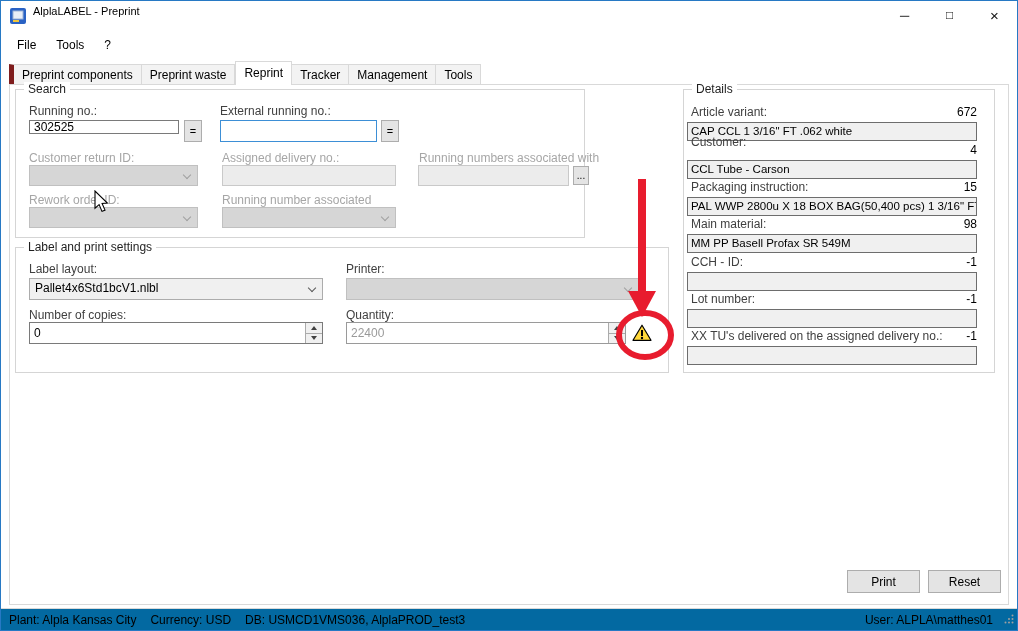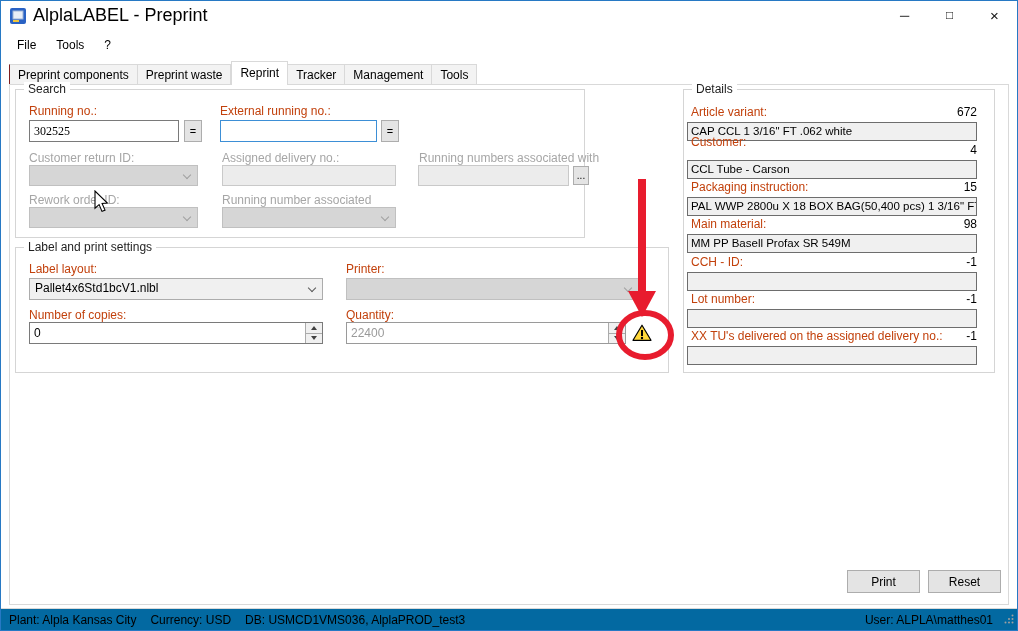--- a/index.html
+++ b/index.html
@@ -6,39 +6,39 @@
   *{box-sizing:border-box;}
   #win{
     position:relative;width:1018px;height:631px;background:#fff;
     border:1px solid var(--accent,#2779c4);
     font-family:"Liberation Sans", sans-serif;font-size:12px;color:#000;
     overflow:hidden;
   }
   
   .titlebar{position:absolute;left:0;top:0;width:100%;height:30px;background:#fff;}
   .app-icon{position:absolute;left:9px;top:7px;width:16px;height:16px;}
-  .win-title{position:absolute;left:32px;top:4px;font-size:18px;white-space:nowrap;}
+  .win-title{position:absolute;left:32px;top:4px;font-size:11px;white-space:nowrap;}
   .win-btn{position:absolute;top:0;width:45px;height:29px;text-align:center;line-height:29px;font-size:13px;color:#111;cursor:default;}
   .win-btn.min{right:90px;}
   .win-btn.max{right:45px;font-size:12px;}
   .win-btn.cls{right:0;font-size:15px;}
   
   .menubar{position:absolute;left:0;top:30px;width:100%;height:28px;background:#fff;display:flex;align-items:center;padding-left:6px;}
   .menu-item{padding:4px 10px;white-space:nowrap;}
   
   .tabstrip{position:absolute;left:8px;top:60px;display:flex;align-items:flex-end;height:24px;}
   .tab{height:21px;line-height:20px;padding:0 8px;background:#f3f3f3;border:1px solid #d9d9d9;border-left:none;white-space:nowrap;}
-  .tab:first-child{border-left:1px solid #7f1d1d;}
+  .tab:first-child{border-left:5px solid #7f1d1d;}
   .tab.sel{height:24px;line-height:22px;background:#fff;border:1px solid #d9d9d9;border-bottom:none;position:relative;z-index:2;}
   .tabpanel{position:absolute;left:8px;top:83px;width:1000px;height:521px;border:1px solid #d9d9d9;background:#fff;}
   
   .group{position:absolute;border:1px solid #d5d5d5;background:#fff;}
   .group-title{position:absolute;top:-8px;left:8px;background:#fff;padding:0 4px;white-space:nowrap;color:#1f1f1f;}
   
-  .lbl{position:absolute;white-space:nowrap;color:#c2410c;}
+  .lbl{position:absolute;white-space:nowrap;color:#404040;}
   .lbl.dis{color:#a6a6a6;}
   .tb{position:absolute;border:1px solid #7a7a7a;background:#fff;font-family:inherit;font-size:12px;padding:1px 4px;color:#000;outline:none;}
   .tb.focus{border-color:var(--focus,#3d8fd6);}
   .tb.dis{background:#ececec;border-color:#c9c9c9;}
   .combo{position:absolute;background:#f0f0f0;border:1px solid #acacac;padding:2px 18px 2px 5px;color:#000;overflow:hidden;white-space:nowrap;}
   .combo.dis{background:#d6d6d6;border-color:#c0c0c0;color:#8e8e8e;}
   .chev{position:absolute;right:7px;top:6px;width:6px;height:6px;border-right:1.5px solid #5a5a5a;border-bottom:1.5px solid #5a5a5a;transform:rotate(45deg);}
   .combo.dis .chev{border-color:#9f9f9f;}
   .smallbtn{position:absolute;background:#e4e4e4;border:1px solid #adadad;text-align:center;font-size:11px;line-height:18px;padding:0;cursor:default;font-family:inherit;}
   .spin{position:absolute;border:1px solid #7a7a7a;background:#fff;}
@@ -95,21 +95,21 @@
     <span class="tab">Tracker</span>
     <span class="tab">Management</span>
     <span class="tab">Tools</span>
   </div>
   <div class="tabpanel"></div>
 
   <div class="group" style="left:14px;top:88px;width:570px;height:149px;">
     <span class="group-title">Search</span>
   </div>
   <span class="lbl" style="left:28px;top:103px;">Running no.:</span>
-  <input class="tb" style="left: 28px; top: 119px; width: 150px; height: 22px; font-family: Liberation Serif, serif;" value="302525">
+  <input class="tb" style="left: 28px; top: 119px; width: 150px; height: 14px;" value="302525">
   <button class="smallbtn" style="left:183px;top:119px;width:18px;height:22px;">=</button>
 
   <span class="lbl" style="left:219px;top:103px;">External running no.:</span>
   <input class="tb focus" style="left: 219px; top: 119px; width: 157px; height: 22px;" value="">
   <button class="smallbtn" style="left:380px;top:119px;width:18px;height:22px;">=</button>
 
   <span class="lbl dis" style="left:28px;top:150px;">Customer return ID:</span>
   <div class="combo dis" style="left:28px;top:164px;width:169px;height:21px;">
       <span class="chev"></span>
     </div>

